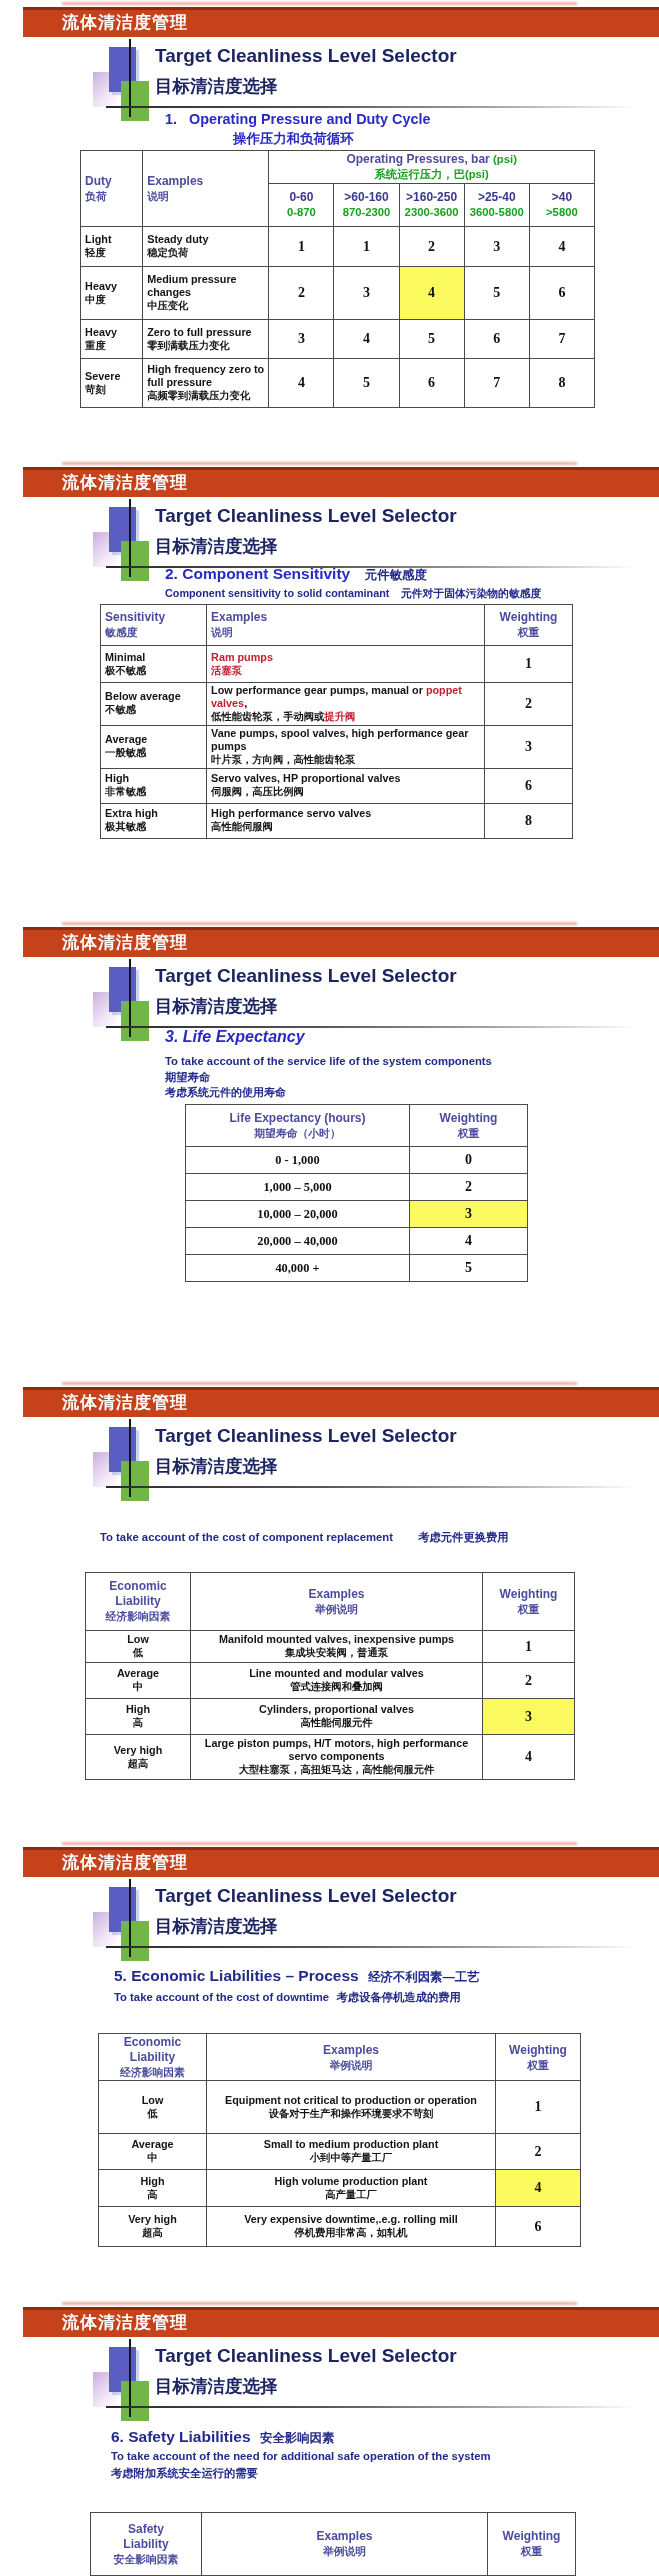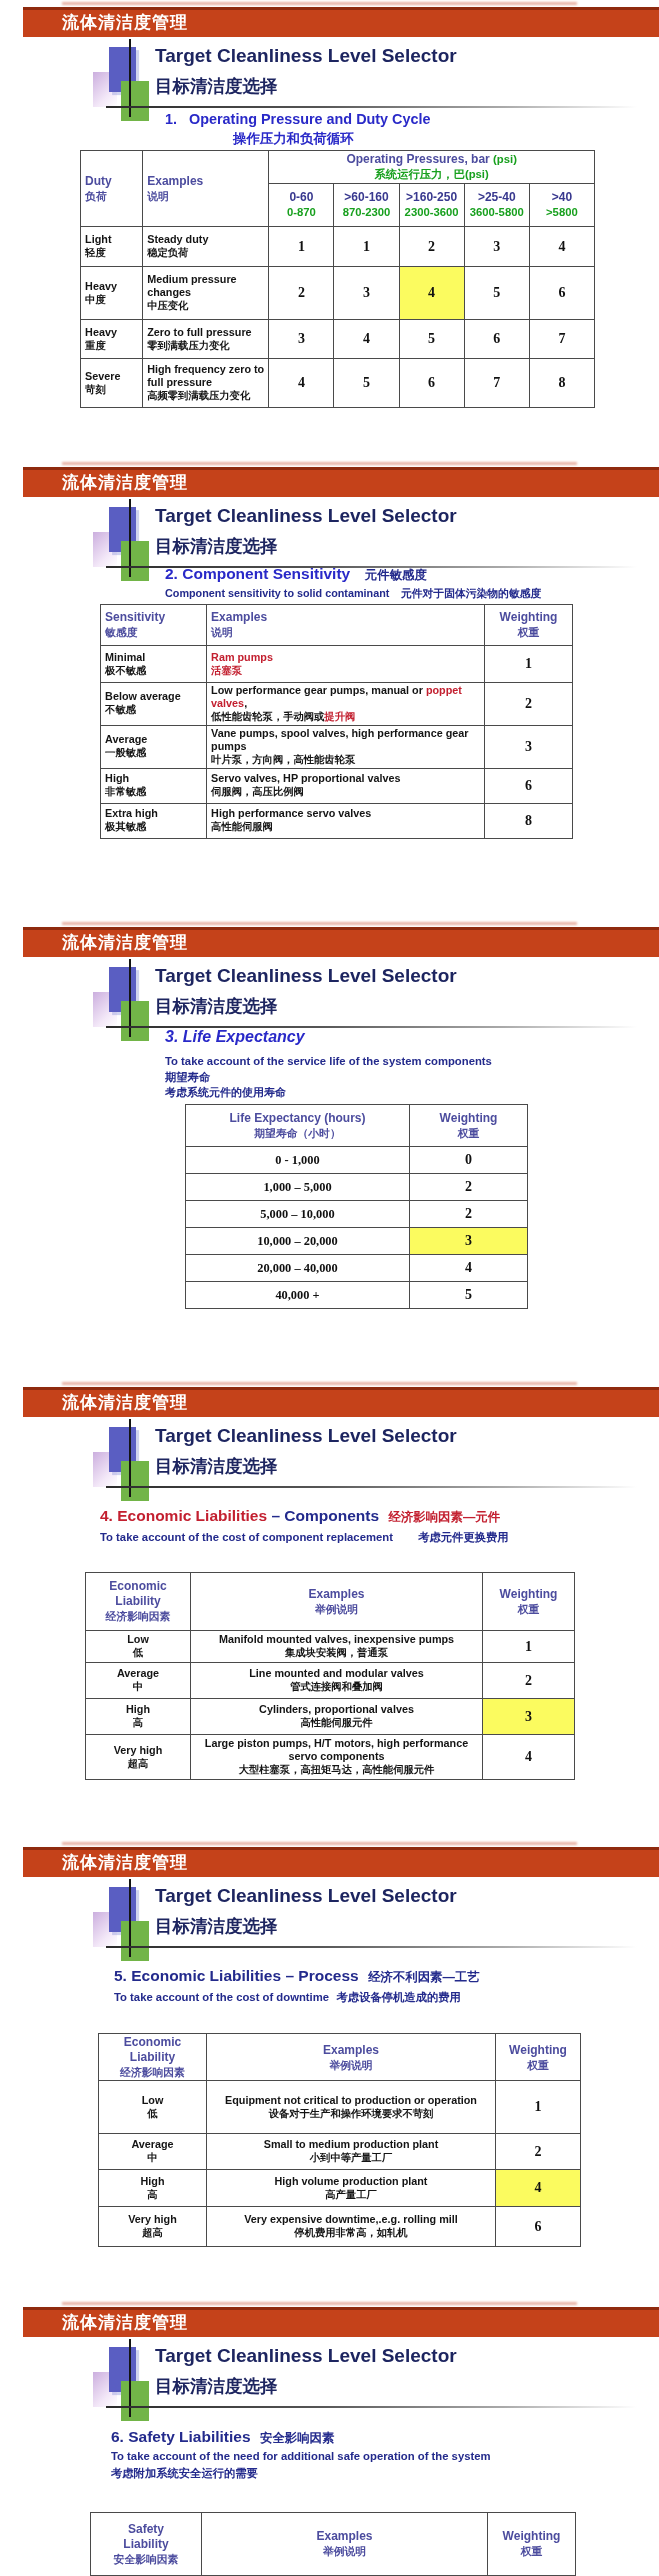--- a/index.html
+++ b/index.html
@@ -305,24 +305,20 @@
         <tbody>
           <tr style="height: 27px;">
             <td class="range">0 - 1,000</td>
             <td class="val">0</td>
           </tr>
           <tr style="height: 27px;">
             <td class="range">1,000 – 5,000</td>
             <td class="val">2</td>
           </tr>
           <tr style="height: 27px;">
-            <td class="range">5,000 – 10,000</td>
-            <td class="val">2</td>
-          </tr>
-          <tr style="height: 27px;">
             <td class="range">10,000 – 20,000</td>
             <td class="val hl">3</td>
           </tr>
           <tr style="height: 27px;">
             <td class="range">20,000 – 40,000</td>
             <td class="val">4</td>
           </tr>
           <tr style="height: 27px;">
             <td class="range">40,000 +</td>
             <td class="val">5</td>
@@ -335,24 +331,20 @@
 <div class="slide">
   <div class="banner-ghost"></div>
   <div class="banner"><span class="btxt">流体清洁度管理</span></div>
   <div class="deco-pink"></div>
   <div class="deco-blue"></div>
   <div class="deco-green"></div>
   <div class="deco-vline"></div>
   <div class="title-en">Target Cleanliness Level Selector</div>
   <div class="title-zh">目标清洁度选择</div>
   <div class="rule"></div>
-  <div class="abspos" style="left:100px;top:127px;">
-    <span class="h-red" style="font-size:15.5px;">4. Economic Liabilities</span><span class="h-navy" style="font-size:15.5px;"> – Components</span>
-    <span class="h-red" style="font-size:12.4px;margin-left:7.2px;">经济影响因素—元件</span>
-  </div>
   <div class="abspos" style="left:100px;top:150px;">
     <span class="h-navy" style="font-size:11.3px;">To take account of the cost of component replacement</span>
     <span class="h-navy" style="font-size:11.3px;margin-left:23px;text-align:right;">考虑元件更换费用</span>
   </div>
   <div id="t4">
       <table class="tcl-table" style="left: 85px; top: 192px; width: 488px;">
         <colgroup>
           <col style="width: 105px;">
           <col style="width: 292px;">
           <col style="width: 92px;">

